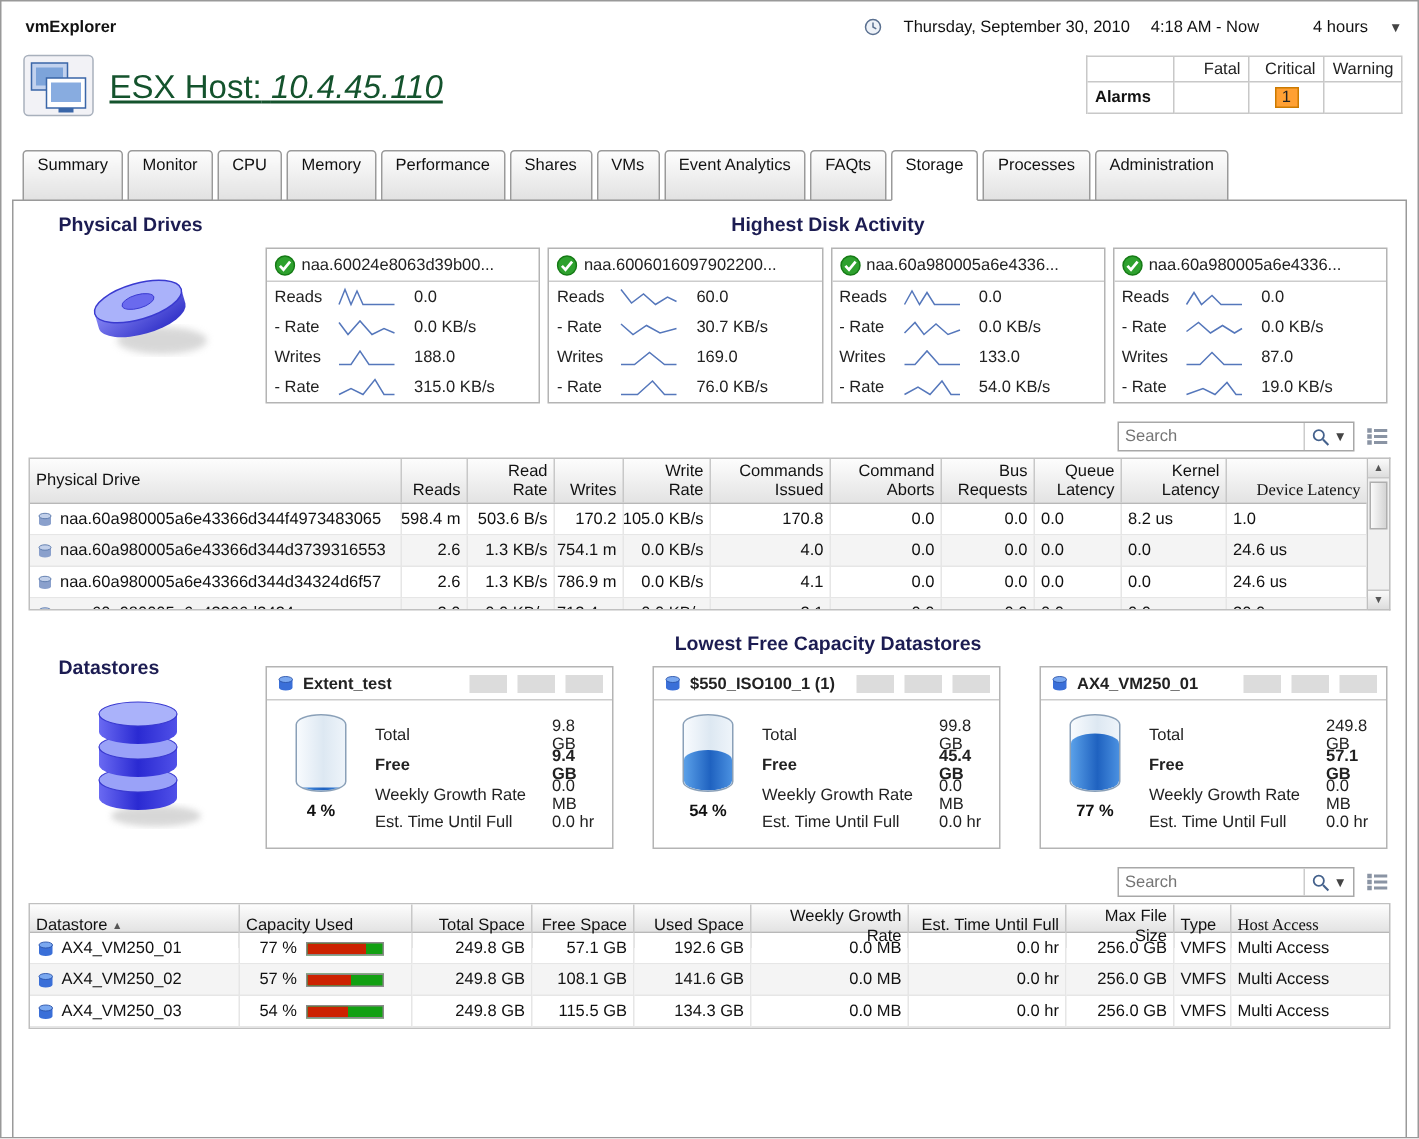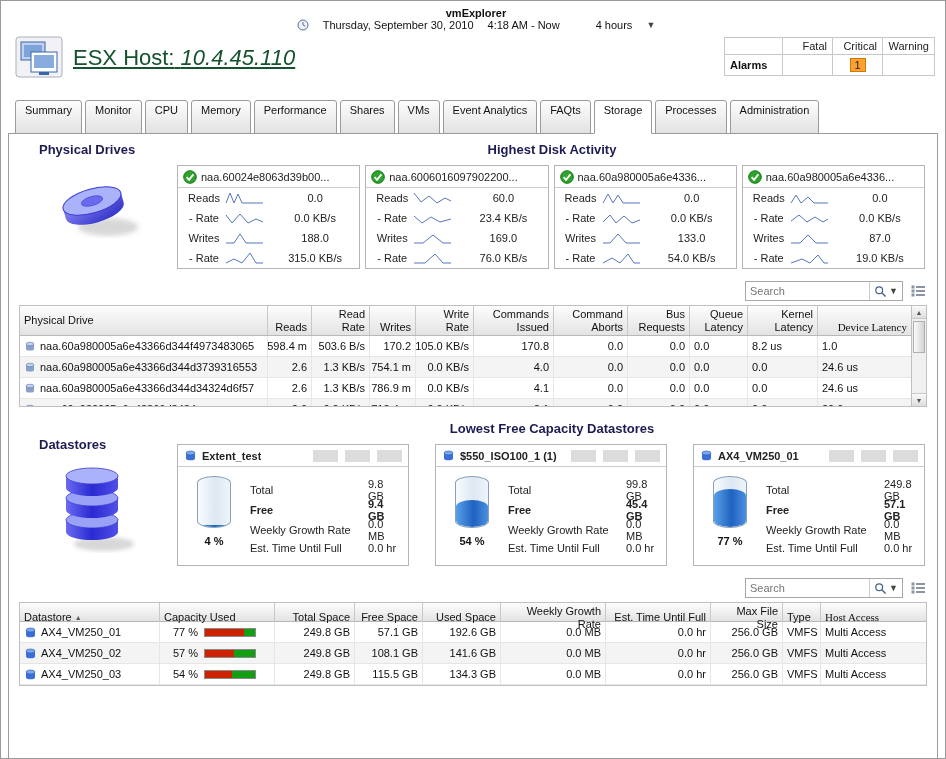--- a/index.html
+++ b/index.html
@@ -1,20 +1,20 @@
 <!DOCTYPE html>
 <html><head>
 <meta charset="utf-8">
 <style>
   * { margin:0; padding:0; box-sizing:border-box; }
   body { font-family:"Liberation Sans", sans-serif; background:#ffffff; }
   .page { width:946px; height:759px; background:#fff; border:1px solid #999; overflow:hidden; position:relative; }
 
   
-  .topbar { height:28px; display:flex; justify-content:space-between; align-items:center; padding:6px 10px 0 16px;flex-direction:column; }
+  .topbar { height:28px; display:flex; justify-content:space-between; align-items:center; padding:6px 10px 0 16px; }
   .app-title { font-size:11px; font-weight:bold; color:#111; }
   .timebar { display:flex; align-items:center; gap:14px; font-size:11px; color:#111; cursor:pointer; }
   .caret { font-size:9px; color:#444; }
 
   
   .header-row { display:flex; align-items:flex-start; padding:6px 8px 0 14px; height:64px; }
   .host-icon { width:50px; height:46px; margin-right:8px; }
   .page-title { font-size:22px; color:#14532d; margin-top:10px; white-space:nowrap;text-decoration:underline; }
   .page-title .val { font-style:italic; }
   .alarms { margin-left:auto; margin-top:2px; margin-right:2px; }
@@ -34,21 +34,21 @@
   .content { position:relative; margin:0 7px; border:1px solid #9a9a9a; background:#fff; height:632px; padding:8px 10px 0 10px; z-index:1; }
 
   .sect { display:flex; }
   .side-col { flex:0 0 158px; display:flex; flex-direction:column; }
   .section-title { font-size:13px; font-weight:bold; color:#1c1c52; padding-left:20px; }
   .side-icon { align-self:center; margin-top:10px; }
   .main-col { flex:1; min-width:0; }
   .panel-title { font-size:13px; font-weight:bold; color:#1c1c52; text-align:center; margin-bottom:8px; }
 
   
-  .cards-row { display:flex; gap:5px; padding-right:2px;text-align:center; }
+  .cards-row { display:flex; gap:5px; padding-right:2px; }
   .pd-card { flex:1; border:1px solid #b4b4b4; background:#fff; min-width:0; }
   .pd-head { display:flex; align-items:center; gap:4px; height:22px; padding:0 5px; border-bottom:1px solid #ccc; }
   .pd-name { font-size:11px; color:#222; white-space:nowrap; overflow:hidden; }
   .pd-row { display:grid; grid-template-columns:42px 46px 1fr; align-items:center; height:20px; padding:0 5px; font-size:11px; color:#222; }
   .pd-value { padding-left:5px; white-space:nowrap; }
 
   
   .table-block { margin-top:10px; }
   .tbl-toolbar { display:flex; justify-content:flex-end; align-items:center; gap:8px; height:24px; margin-bottom:2px; padding-right:2px; }
   .search-box { display:flex; align-items:center; width:158px; height:20px; border:1px solid #a8a8a8; background:#fff; }
@@ -246,21 +246,21 @@
                 <svg width="40" height="16" viewBox="0 0 40 16">
                   <polyline points="1,3 8,12 16,6 24,13 32,8 38,11" fill="none" stroke="#5577bb"></polyline>
                 </svg>
                 <span class="pd-value">60.0</span>
               </div>
             <div class="pd-row">
                 <span class="pd-label">- Rate</span>
                 <svg width="40" height="16" viewBox="0 0 40 16">
                   <polyline points="1,6 9,13 18,7 27,12 38,9" fill="none" stroke="#5577bb"></polyline>
                 </svg>
-                <span class="pd-value">23.4 KB/s</span>
+                <span class="pd-value">30.7 KB/s</span>
               </div>
             <div class="pd-row">
                 <span class="pd-label">Writes</span>
                 <svg width="40" height="16" viewBox="0 0 40 16">
                   <polyline points="1,13 10,13 20,5 30,13 38,13" fill="none" stroke="#5577bb"></polyline>
                 </svg>
                 <span class="pd-value">169.0</span>
               </div>
             <div class="pd-row">
                 <span class="pd-label">- Rate</span>

